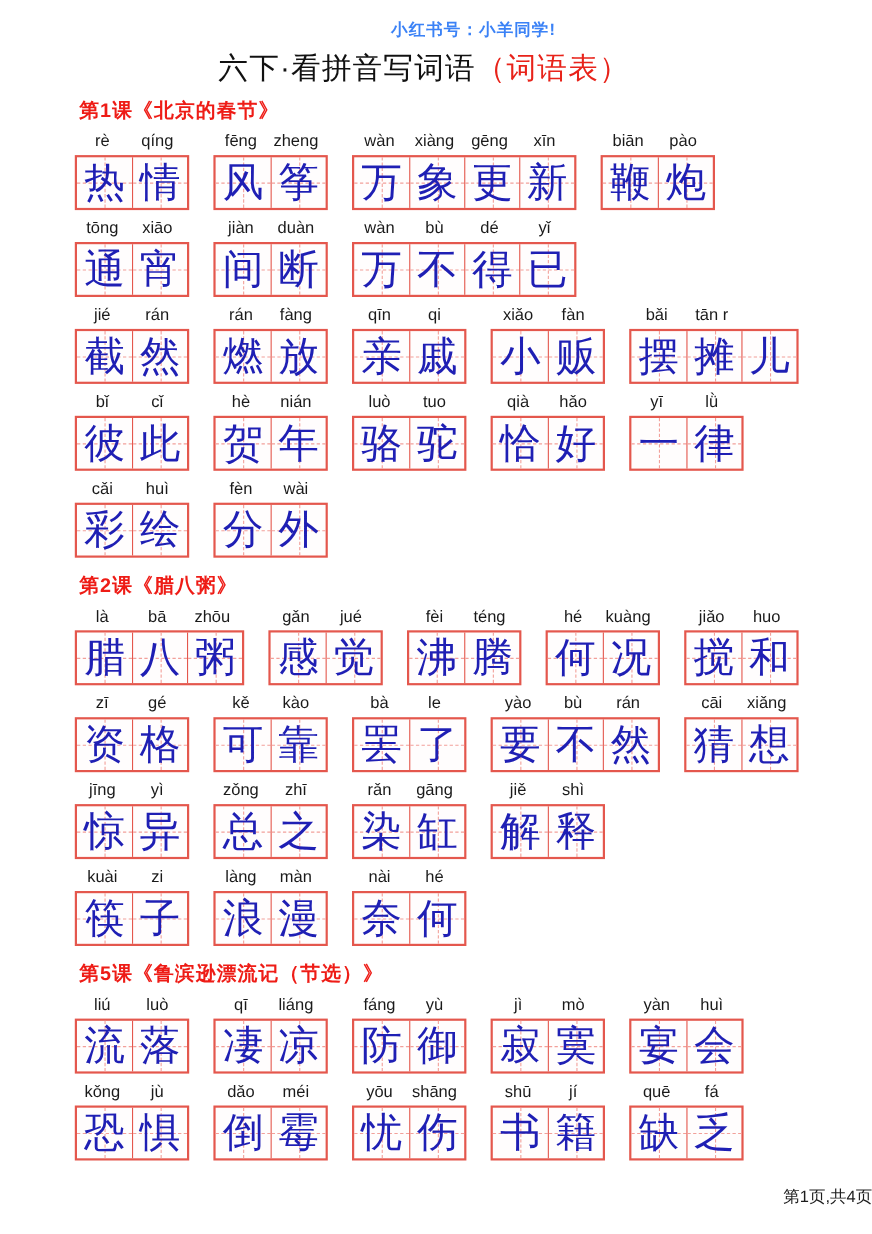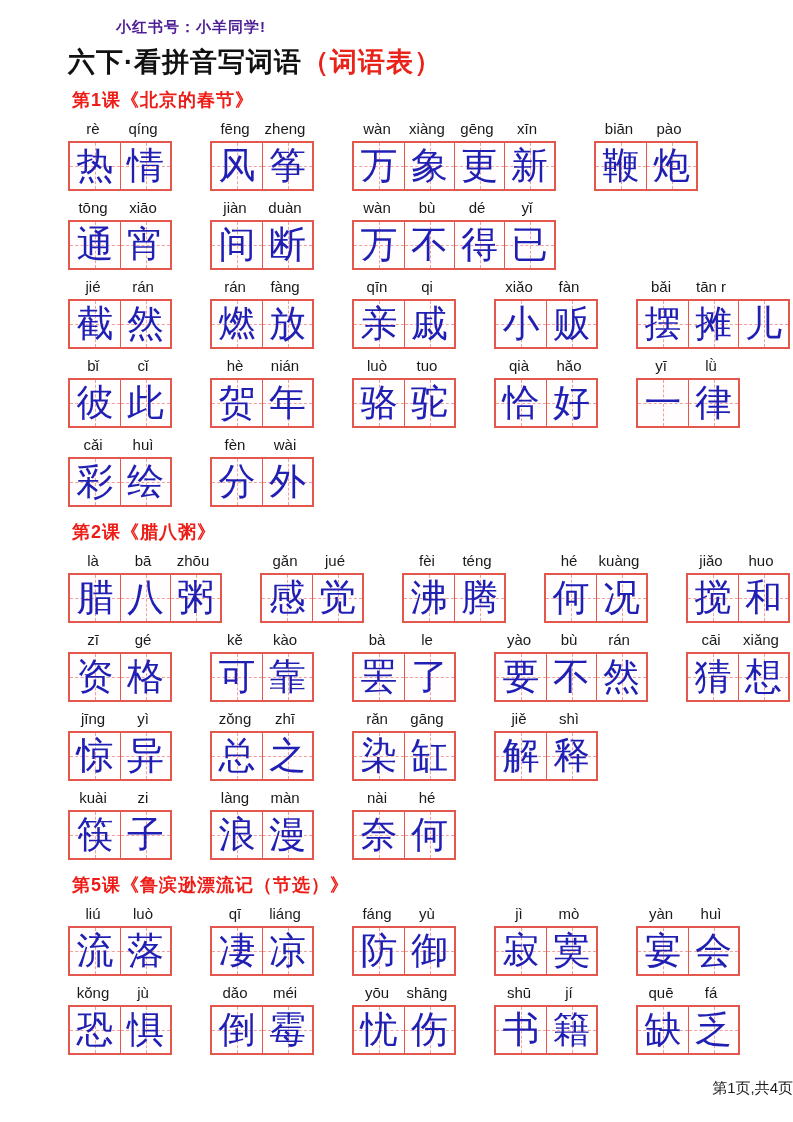--- a/index.html
+++ b/index.html
@@ -16,31 +16,32 @@
     width: 793px; height: 1122px;
     font-family: "Liberation Sans", sans-serif;
     overflow: hidden;
   }
   .page {
     width: 793px; height: 1122px;
     padding: 18px 30px 0 68px;
     position: relative;
   }
   .watermark {
-    margin-left: 48px;
+    margin-left: 30px;
     font-size: 15px;
     font-weight: 600;
-    color: #4c1d95;
+    color: #3b82f6;
     height: 20px;
     letter-spacing: 1px;
+    text-align: center;
   }
   .title {
-    text-align: left;
+    text-align: center;
     font-size: 27px;
-    font-weight: 700;
+    font-weight: 400;
     color: #111111;
     margin: 5px 60px 2px 0;
     height: 38px;
     line-height: 38px;
     letter-spacing: 1px;
   }
   .title .red { color: var(--title-red); }
   .section-heading {
     color: var(--heading-red);
     font-size: 18px;
@@ -48,21 +49,21 @@
     margin: 6px 0 6px 4px;
     height: 26px;
     line-height: 26px;
     letter-spacing: 1px;
   }
   .section + .section { margin-top: 0; }
   .section.later { margin-top: 12px; }
   .word-row {
     display: flex;
     align-items: flex-end;
-    gap: 38px;
+    gap: 22px;
     margin-bottom: 7px;
   }
   .word-group { display: flex; flex-direction: column; }
   .pinyin-row {
     display: flex;
     height: 20px;
     margin-bottom: 2px;
   }
   .syllable {
     width: 50px;

